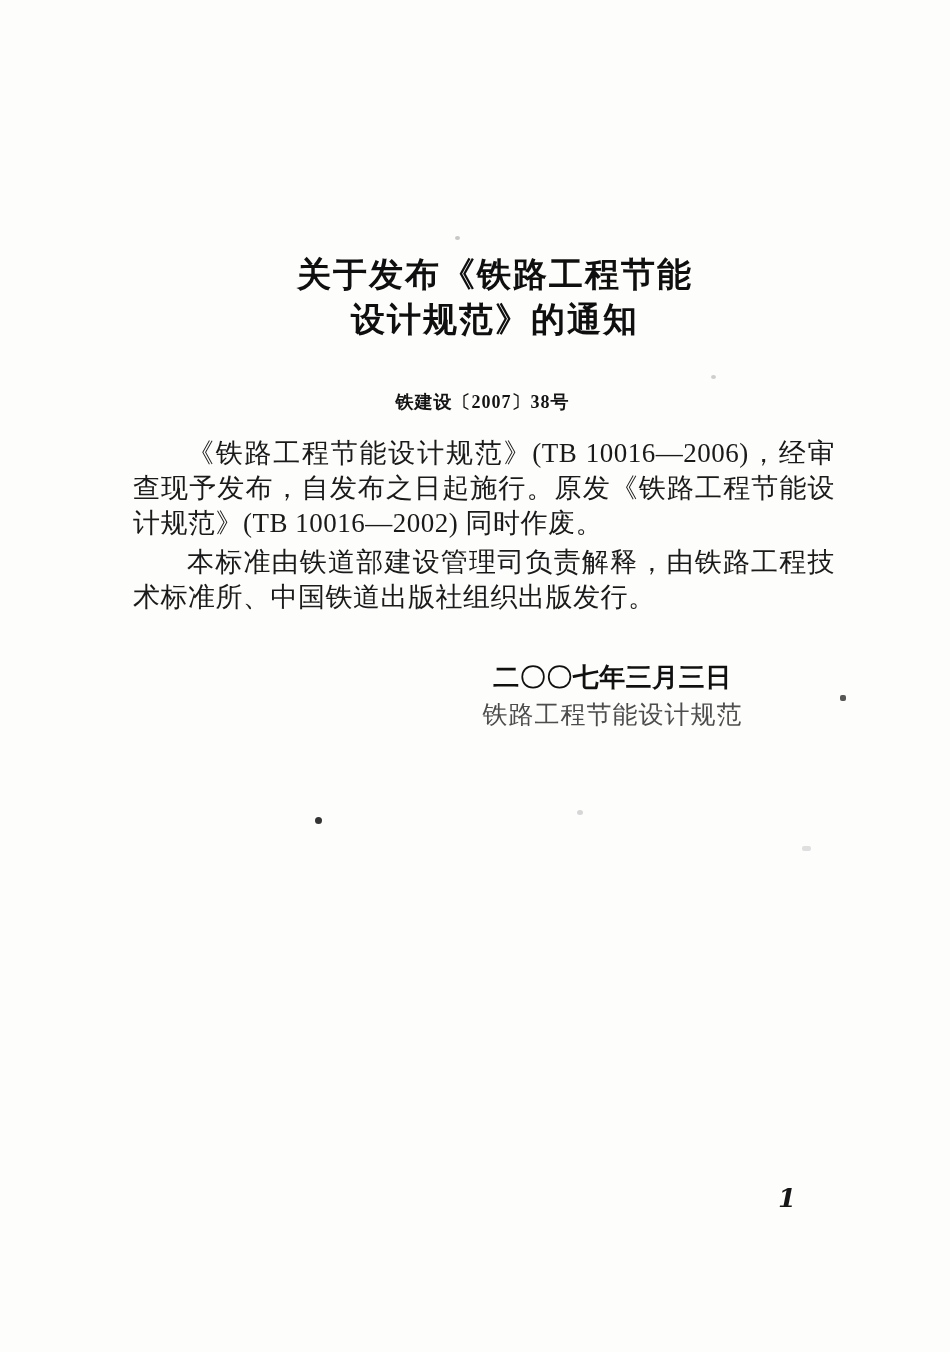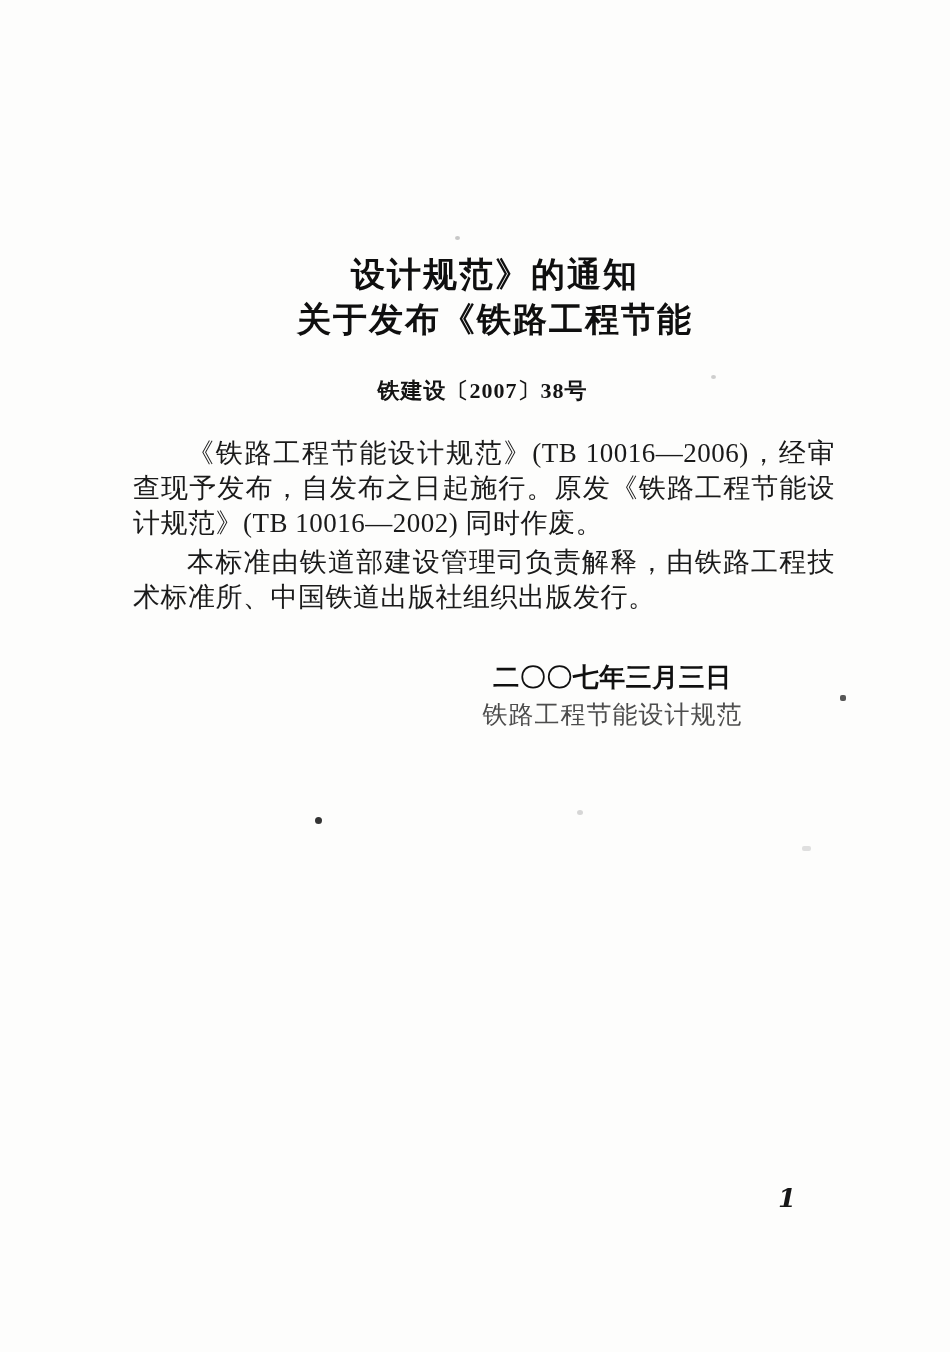--- a/index.html
+++ b/index.html
@@ -30,27 +30,27 @@
     font-weight: 700;
     line-height: 45px;
     letter-spacing: 2px;
     color: #0f0f0f;
     font-family: "Liberation Serif", "DejaVu Serif", serif;
   }
   .title .t-line { display: block; }
   
   .doc-number {
     position: absolute;
-    top: 376px;
+    top: 390px;
     left: 0;
     width: 950px;
     padding-left: 15px;
     box-sizing: border-box;
     text-align: center;
-    font-size: 22px;
+    font-size: 18px;
     font-weight: 700;
     letter-spacing: 1px;
     color: #141414;
   }
   
   .body-text {
     position: absolute;
     top: 436px;
     left: 133px;
     width: 702px;
@@ -106,22 +106,22 @@
     position: absolute;
     border-radius: 50%;
   }
 </style>
 </head>
 <body>
 
 <div class="page">
 
   <h1 class="title">
+    <span class="t-line">关于发布《铁路工程节能</span>
     <span class="t-line">设计规范》的通知</span>
-    <span class="t-line">关于发布《铁路工程节能</span>
   </h1>
 
   <div class="doc-number">铁建设〔2007〕38号</div>
 
   <div class="body-text">
     <p>《铁路工程节能设计规范》(TB 10016—2006)，经审查现予发布，自发布之日起施行。原发《铁路工程节能设计规范》(TB 10016—2002) 同时作废。</p>
     <p>本标准由铁道部建设管理司负责解释，由铁路工程技术标准所、中国铁道出版社组织出版发行。</p>
   </div>
 
   <div class="colophon">

